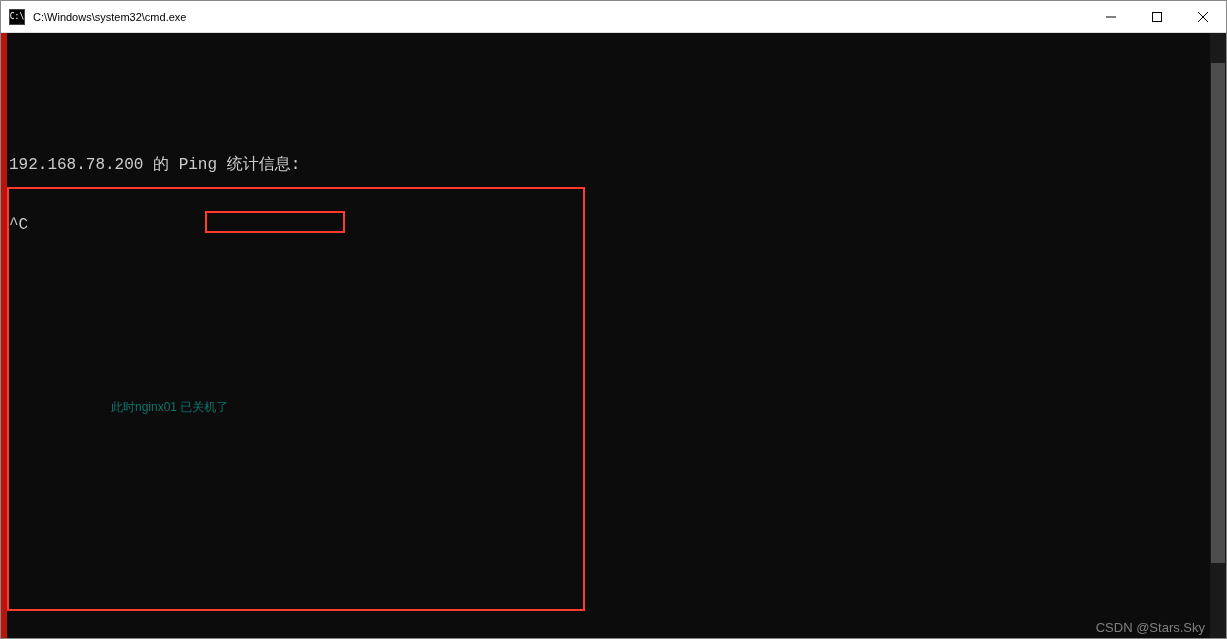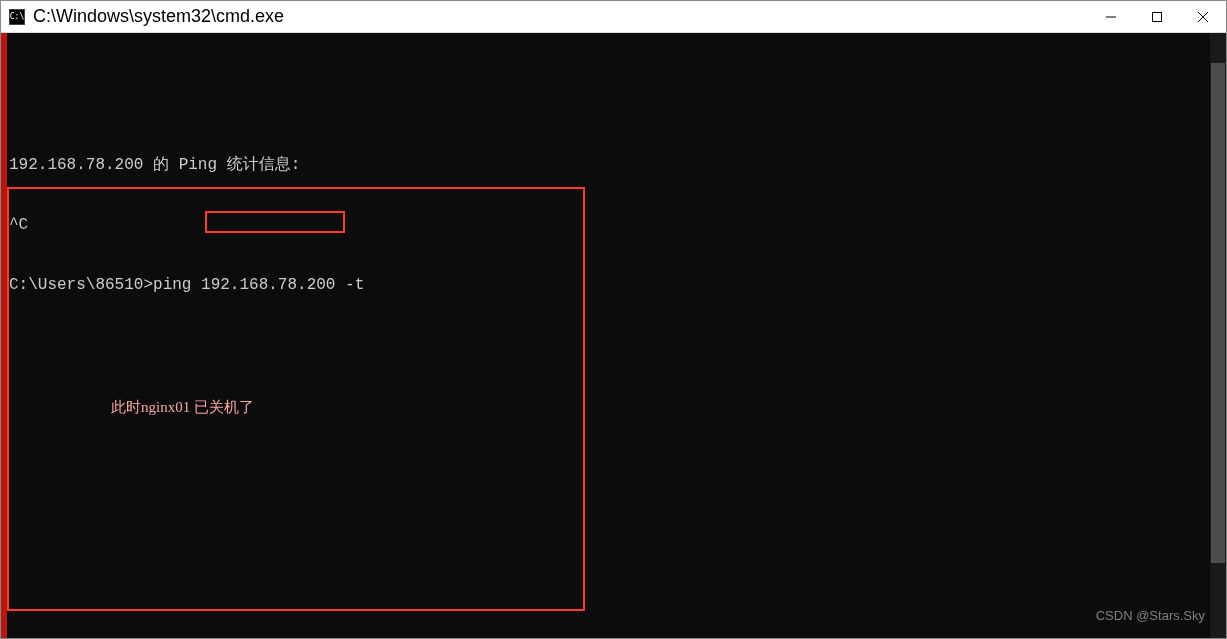--- a/index.html
+++ b/index.html
@@ -34,21 +34,21 @@
       display: inline-flex;
       align-items: center;
       justify-content: center;
       font-size: 8px;
       color: #fff;
       border: 1px solid #444;
       font-family: monospace;
     }
     .title-text {
       color: #000;
-      font-size: 18px;
+      font-size: 11px;
       flex: 0 0 auto;
     }
     .title-spacer { flex: 1; }
     .window-controls {
       display: flex;
       height: 100%;
     }
     .win-btn {
       width: 46px;
       height: 100%;
@@ -85,24 +85,24 @@
       width: 14px;
       top: 30px;
       height: 500px;
       background: #4d4d4d;
     }
     .term-content {
       padding-left: 2px;
       position: relative;
     }
     .annotation {
-      color: #fca5a5;
+      color: #0f766e;
       position: absolute;
-      font-family: Liberation Serif, serif;
-      font-size: 15px;
+      font-family: Liberation Sans, sans-serif;
+      font-size: 12px;
     }
     .red-box1 {
       position: absolute;
       border: 2px solid #ff3b30;
       left: 198px;
       top: 136px;
       width: 140px;
       height: 22px;
       pointer-events: none;
     }
@@ -111,21 +111,21 @@
       border: 2px solid #ff3b30;
       left: 0px;
       top: 112px;
       width: 578px;
       height: 424px;
       pointer-events: none;
     }
     .watermark {
       position: absolute;
       right: 22px;
-      bottom: 16px;
+      bottom: 4px;
       color: rgba(220,220,220,0.55);
       font-size: 13px;
       font-family: sans-serif;
     }
   </style>
 </head>
 <body>
 
 <div class="window">
 
@@ -151,21 +151,20 @@
           </svg>
       </div>
     </div>
   </div>
 
   <div class="terminal">
     <div class="term-content">
       <div></div>
       <div>192.168.78.200 的 Ping 统计信息:</div>
       <div>^C</div>
-      <div>C:\Users\86510&gt;ping 192.168.78.200 -t</div>
       <div></div>
       
       
       
       
       
       
       
       
       

